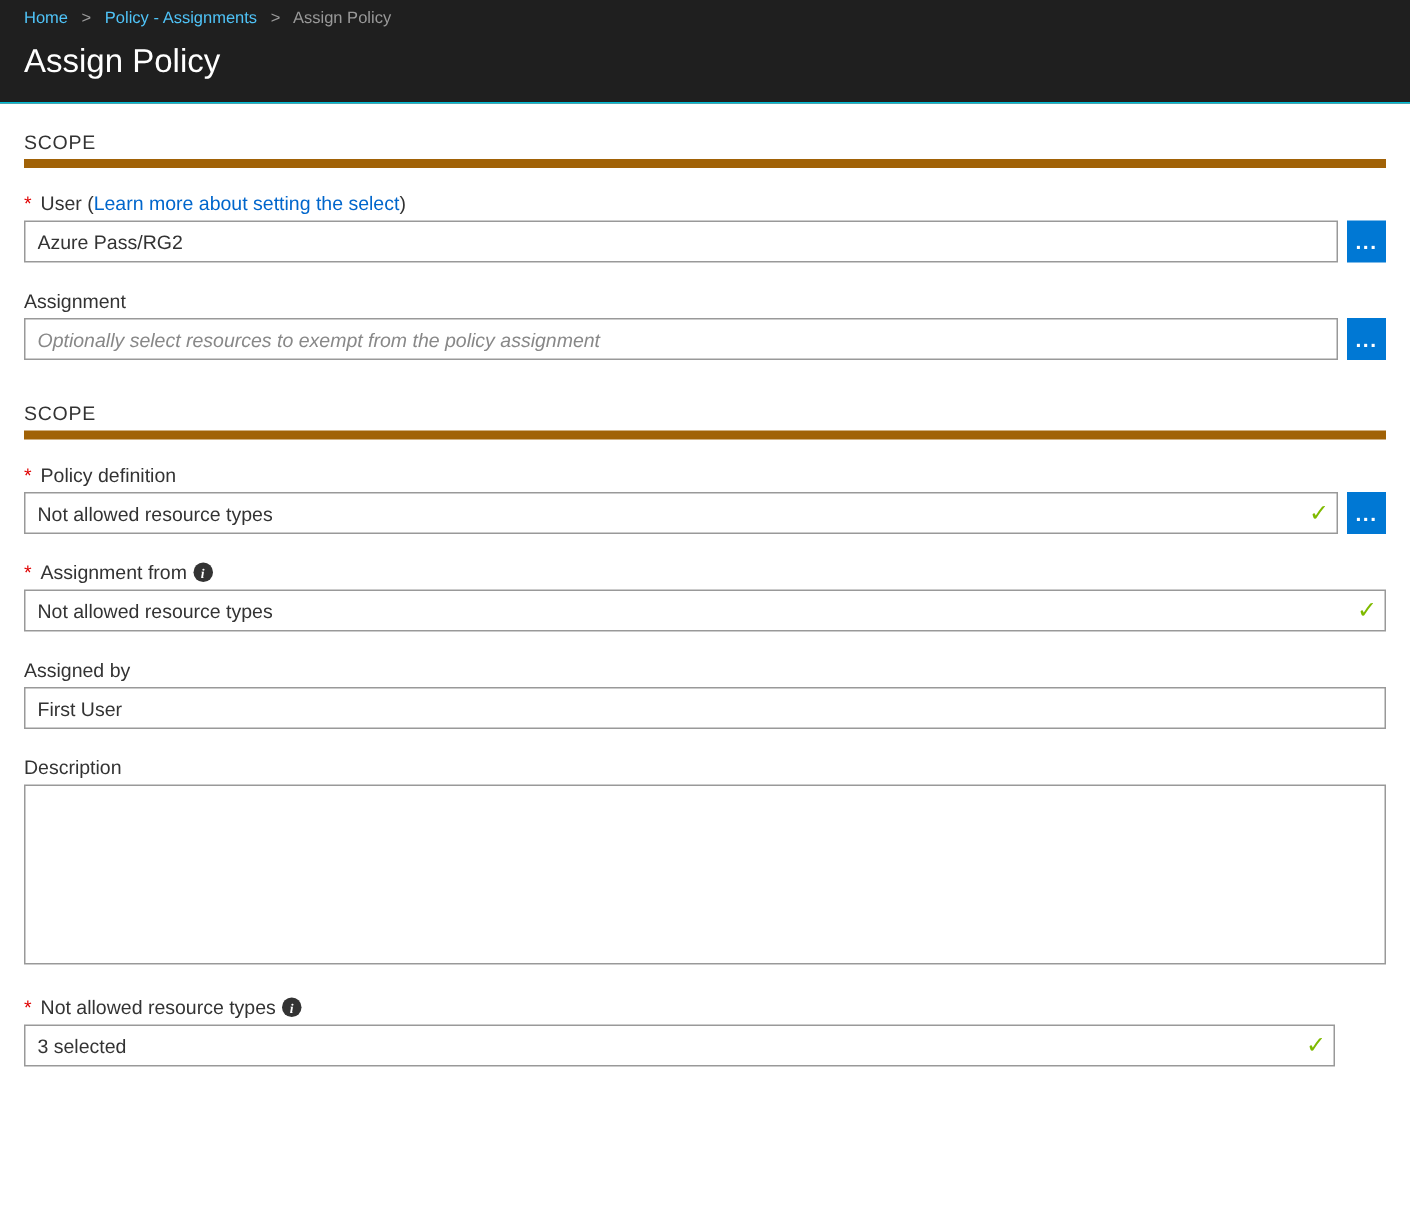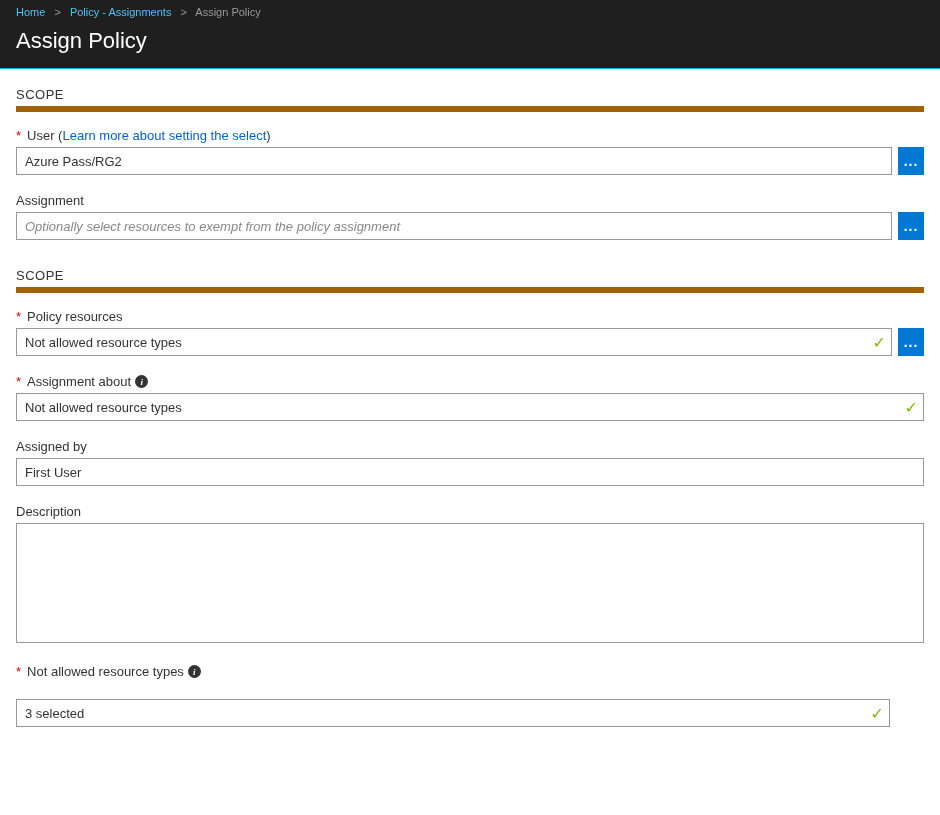--- a/index.html
+++ b/index.html
@@ -102,21 +102,20 @@
     .input {
       height: 28px;
     }
     .input-wrap {
       position: relative;
       flex: 1;
     }
     .input-wrap.short {
       flex: none;
       width: calc(100% - 34px);
-      margin-top: 16px;
     }
     .input::placeholder, .textarea::placeholder {
       color: #888;
       font-style: italic;
     }
     .check-icon {
       position: absolute;
       right: 6px;
       top: 50%;
       transform: translateY(-50%);
@@ -192,35 +191,35 @@
       </div>
       <button class="picker-btn">...</button>
     </div>
   </div>
 
   <div class="section-hdr">SCOPE</div>
 
   <div class="field">
     <div class="field-label">
       <span class="req">*</span>
-      <span>Policy resources</span>
+      <span>Policy definition</span>
     </div>
     <div class="row">
       <div class="input-wrap">
         <input class="input" value="Not allowed resource types" style="">
         <span class="check-icon">✓</span>
       </div>
       <button class="picker-btn">...</button>
     </div>
   </div>
 
   <div class="field">
     <div class="field-label">
       <span class="req">*</span>
-      <span>Assignment about</span>
+      <span>Assignment from</span>
       <span class="info-icon">i</span>
     </div>
     <div class="row">
       <div class="input-wrap">
         <input class="input" value="Not allowed resource types" style="">
         <span class="check-icon">✓</span>
       </div>
     </div>
   </div>
 

